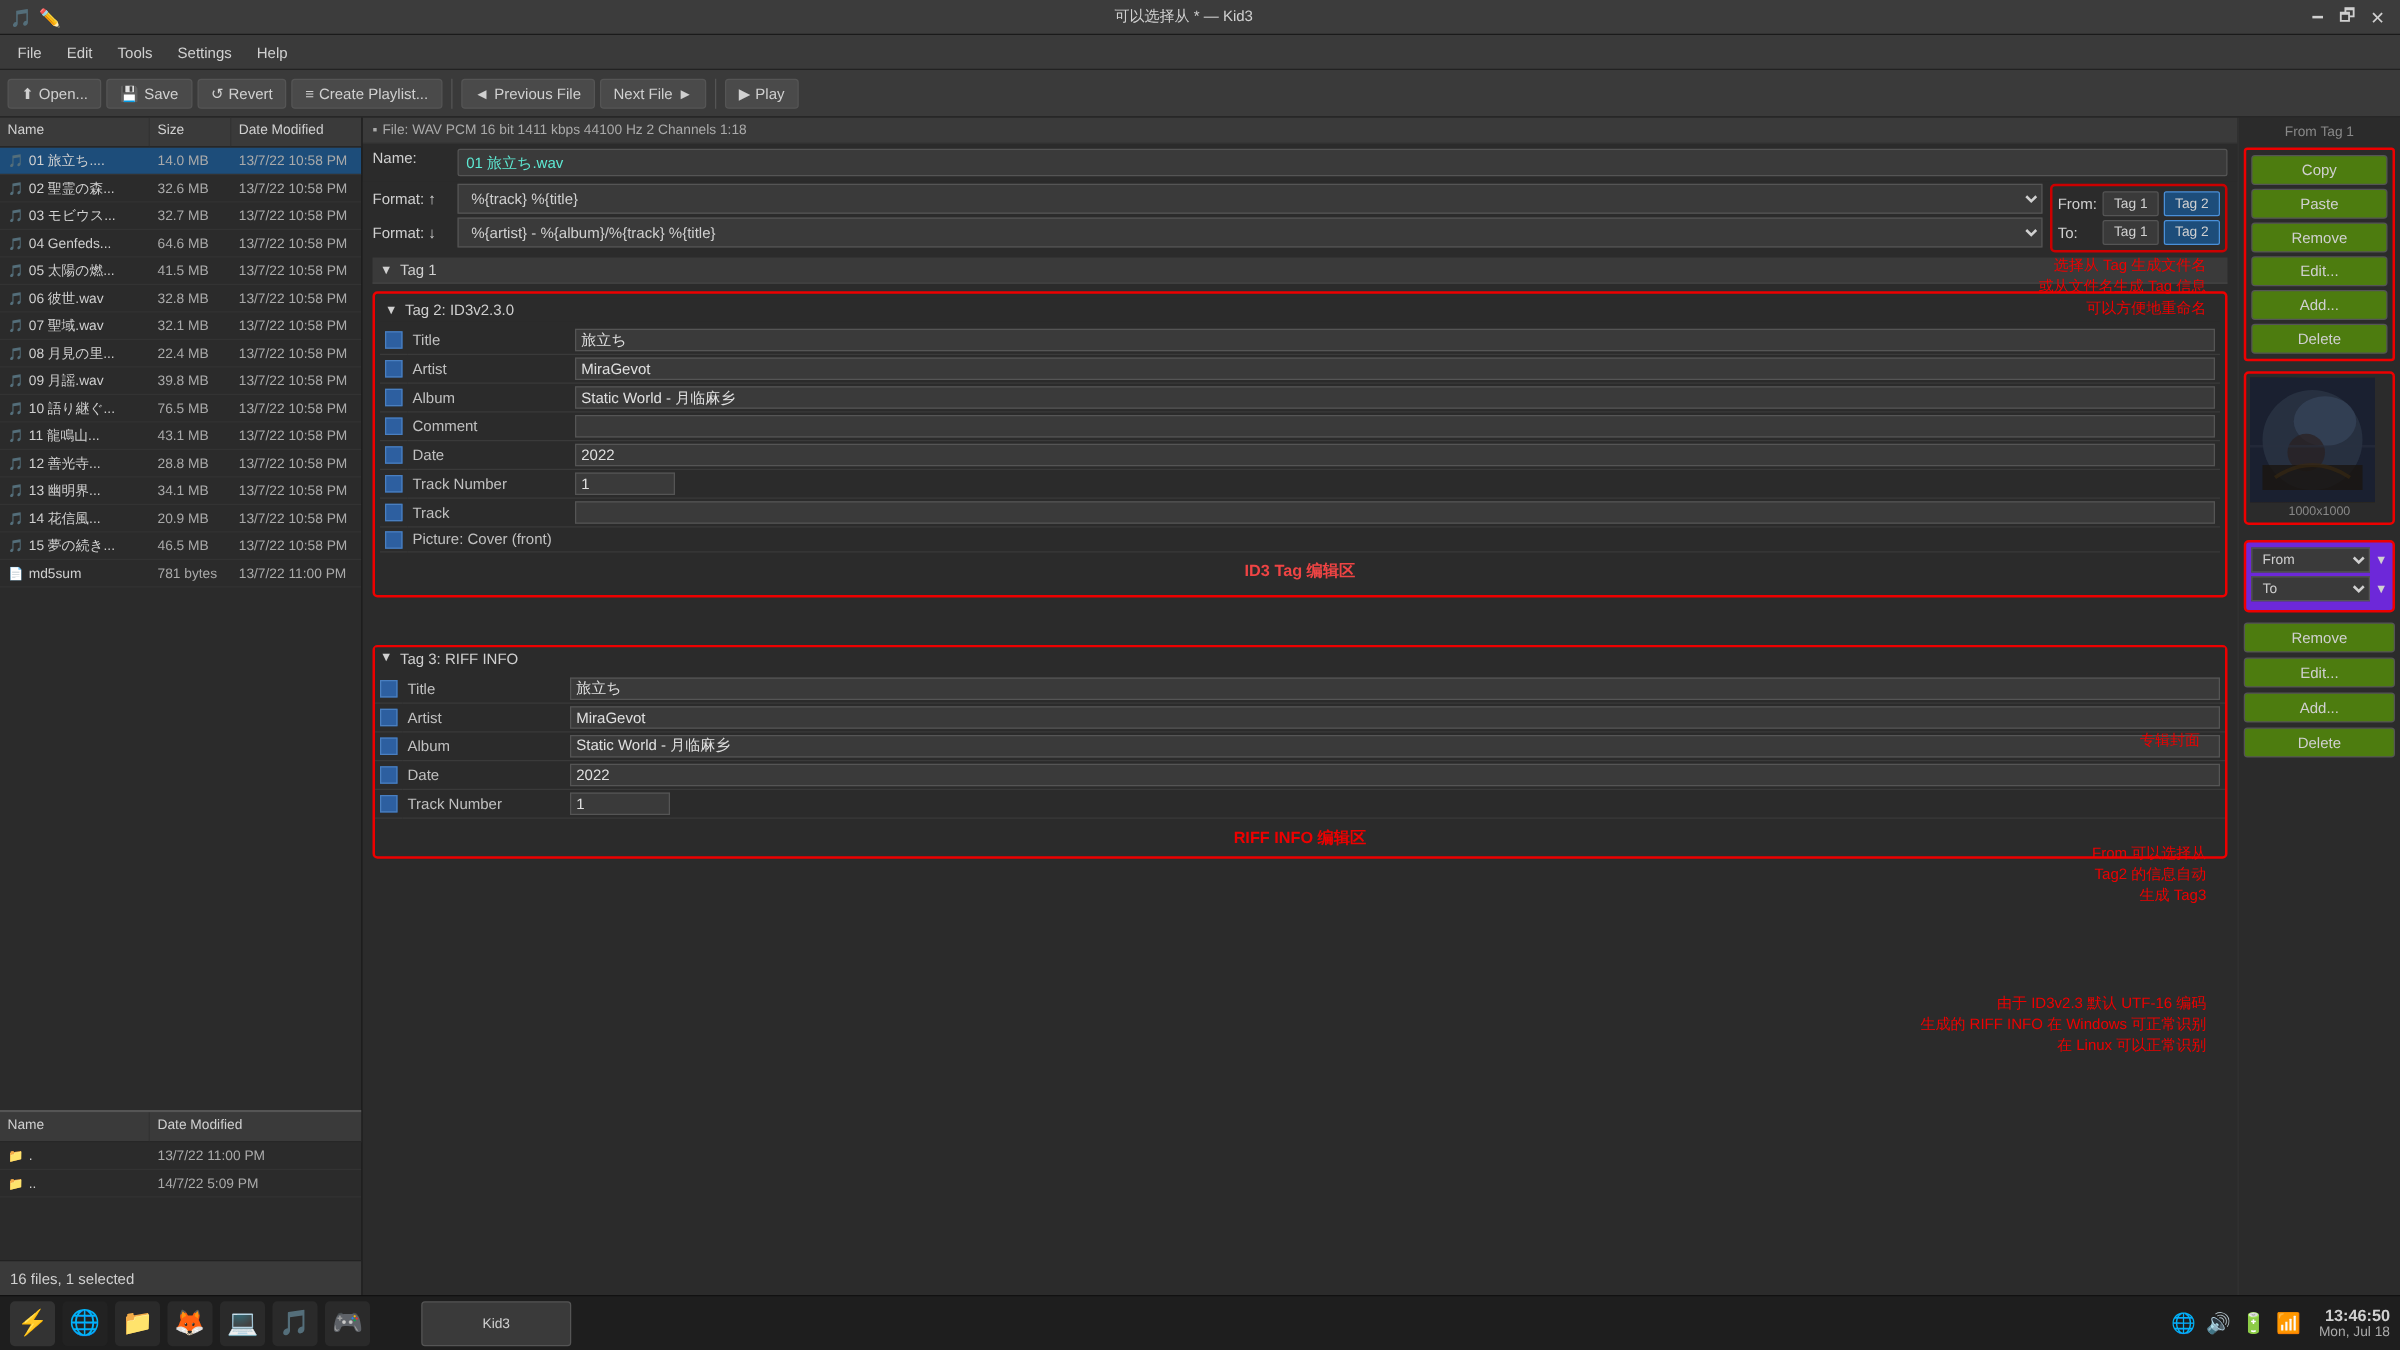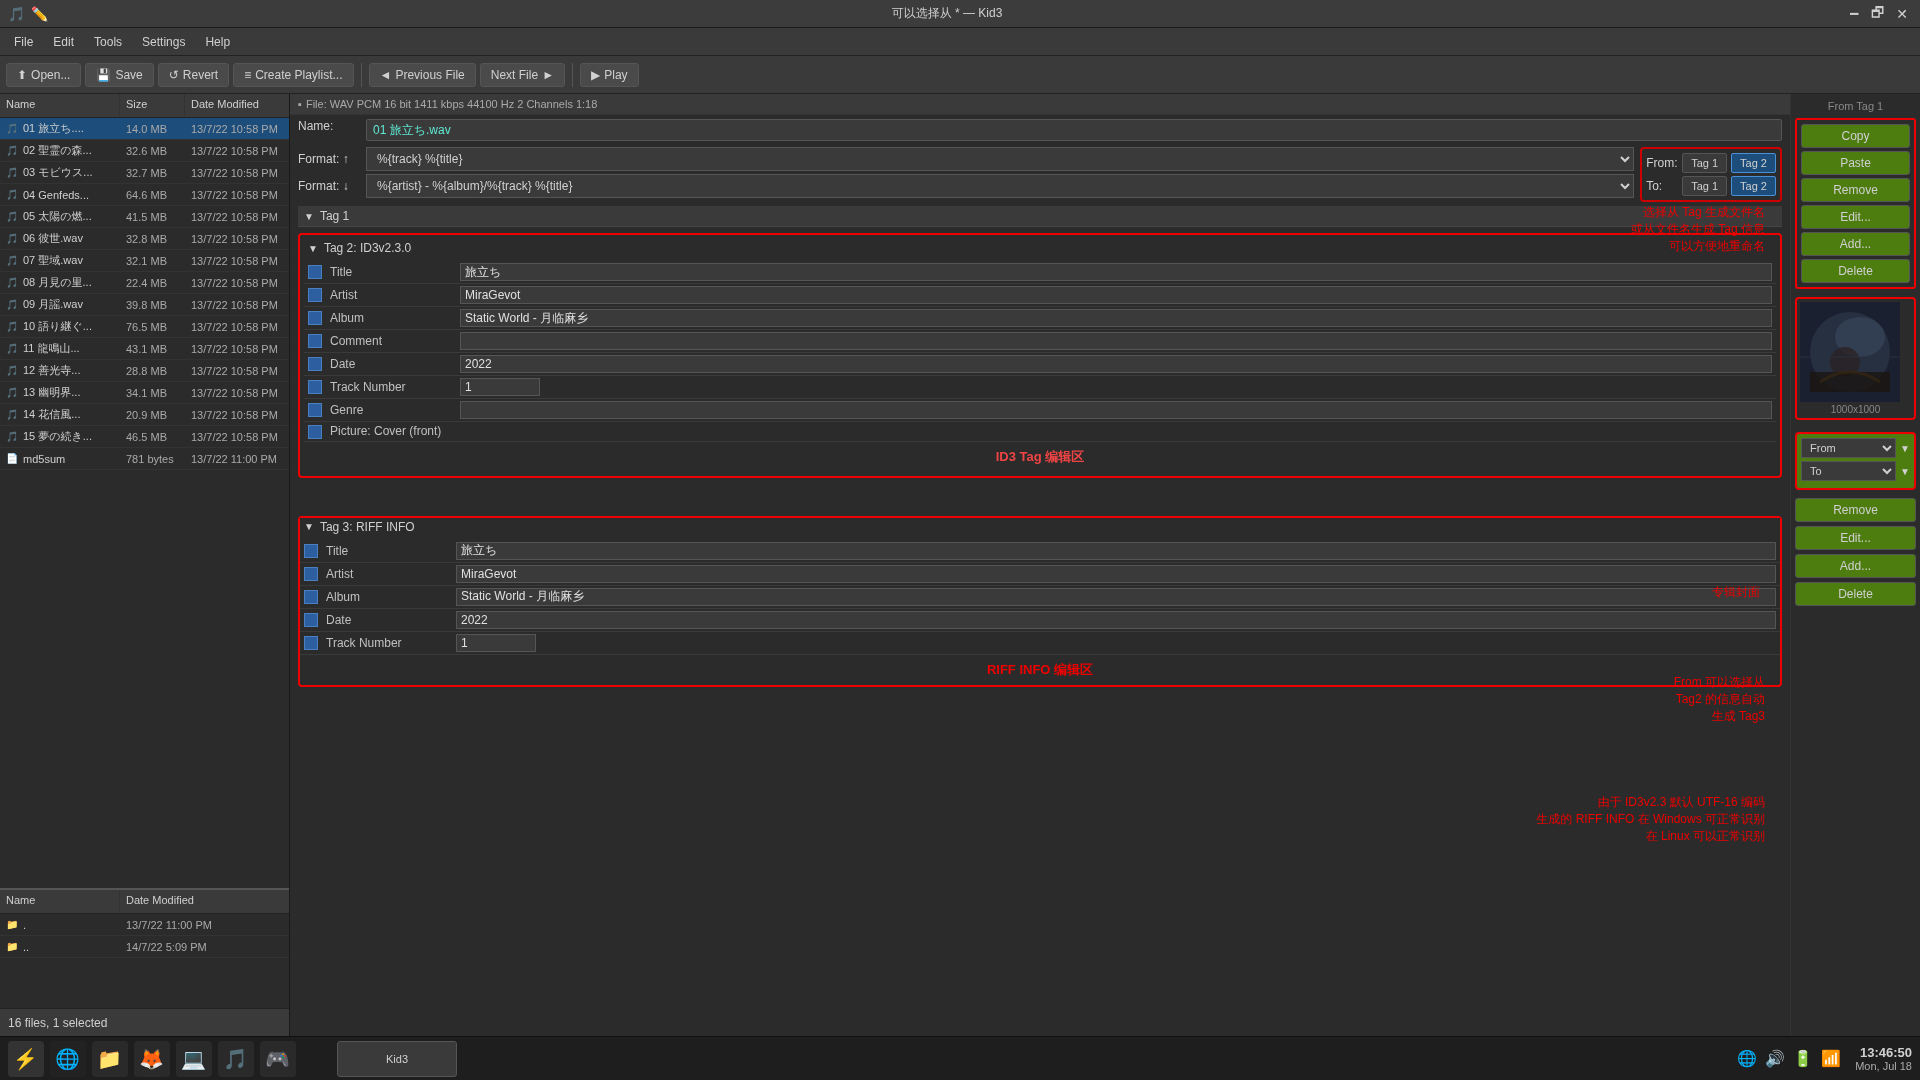--- a/index.html
+++ b/index.html
@@ -291,21 +291,21 @@
         radial-gradient(circle at 70% 30%, rgba(200,180,160,0.3) 0%, transparent 50%),
         radial-gradient(circle at 30% 70%, rgba(100,80,60,0.4) 0%, transparent 40%);
     }
     .album-art-size { font-size: 10px; color: #888; text-align: center; margin-top: 2px; }
 
     
     .tag3-from-to {
       border: 2px solid #e00;
       border-radius: 4px;
       padding: 4px;
-      background: #4d7c0f;
+      background: #6d28d9;
       margin: 4px 0;
     }
     .tag3-from-to-row {
       display: flex;
       align-items: center;
       gap: 4px;
       margin-bottom: 3px;
     }
     .from-to-select {
       flex: 1;
@@ -711,21 +711,21 @@
                 <td class="tag-field-name">Date</td>
                 <td class="tag-field-value"><input type="text" style="background: rgb(58, 58, 58); border: 1px solid rgb(85, 85, 85); color: rgb(224, 224, 224); font-size: 12px; width: 100%; padding: 1px 4px;" value="2022"></td>
               </tr>
               <tr>
                 <td class="tag-field-check"><span class="tag-field-check-box"></span></td>
                 <td class="tag-field-name">Track Number</td>
                 <td class="tag-field-value"><input type="text" style="background: rgb(58, 58, 58); border: 1px solid rgb(85, 85, 85); color: rgb(224, 224, 224); font-size: 12px; width: 80px; padding: 1px 4px;" value="1"></td>
               </tr>
               <tr>
                 <td class="tag-field-check"><span class="tag-field-check-box"></span></td>
-                <td class="tag-field-name">Genre</td>
+                <td class="tag-field-name">Track</td>
                 <td class="tag-field-value"><input type="text" style="background: rgb(58, 58, 58); border: 1px solid rgb(85, 85, 85); color: rgb(224, 224, 224); font-size: 12px; width: 100%; padding: 1px 4px;"></td>
               </tr>
               <tr>
                 <td class="tag-field-check"><span class="tag-field-check-box"></span></td>
                 <td class="tag-field-name">Picture: Cover (front)</td>
                 <td class="tag-field-value"></td>
               </tr>
             </tbody>
               </table>
             <div style="text-align:center; color:#ef4444; font-size:13px; font-weight:bold; padding: 6px 0;">ID3 Tag 编辑区</div>

